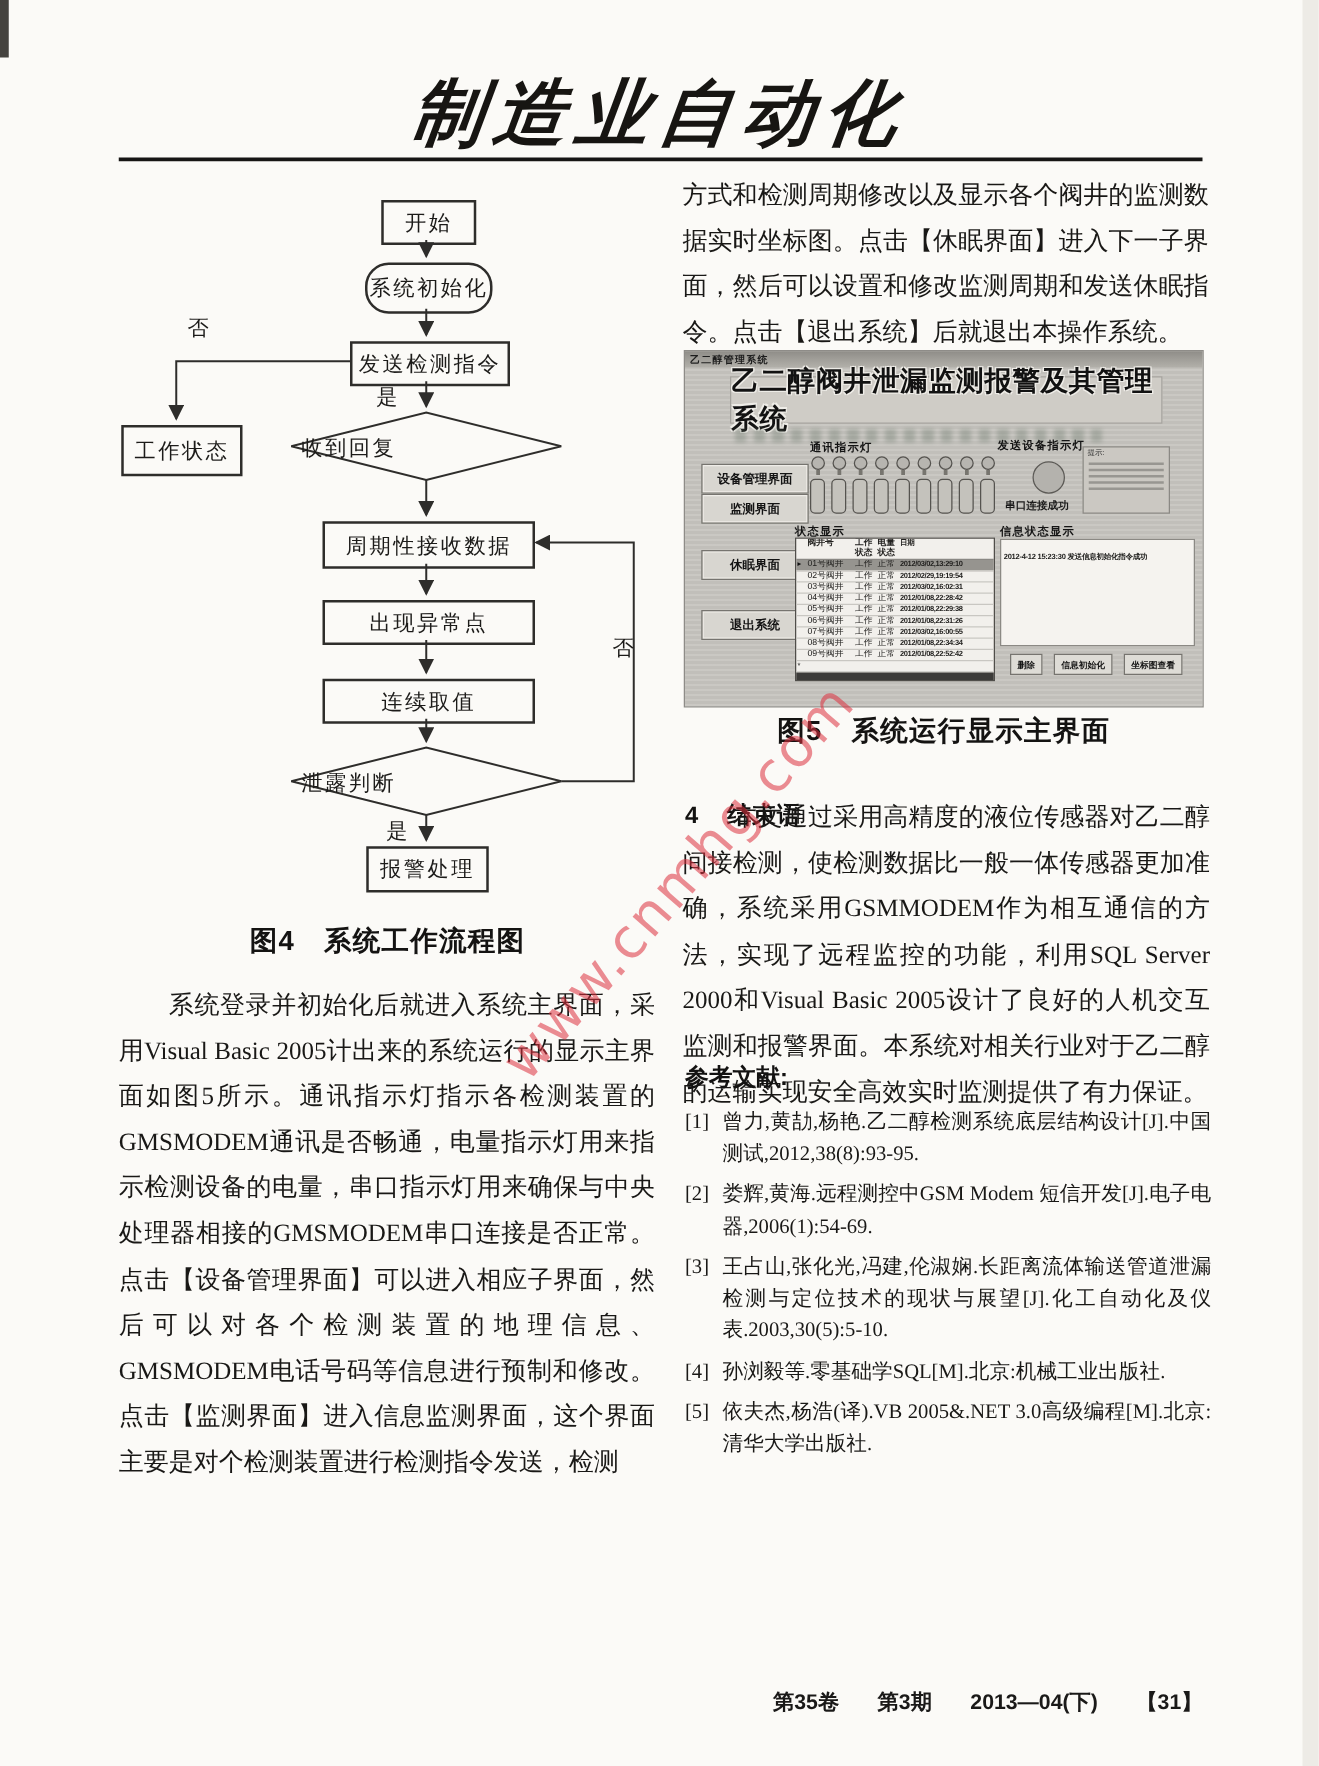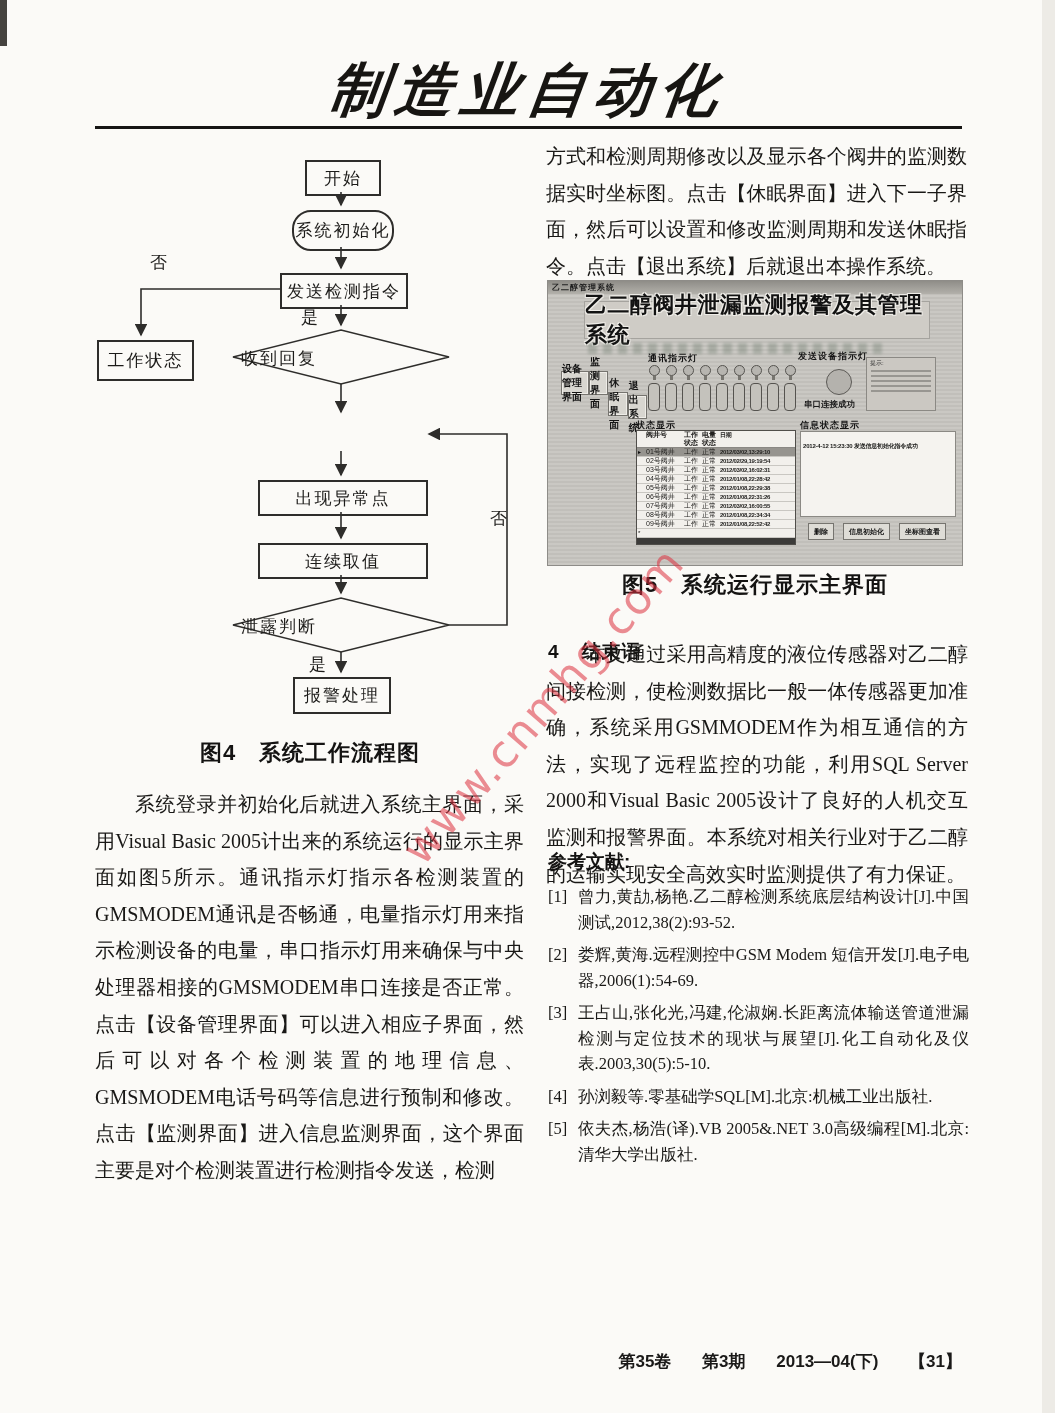--- a/index.html
+++ b/index.html
@@ -36,21 +36,21 @@
     background-image:repeating-linear-gradient(0deg,rgba(255,255,255,.05) 0 2px,rgba(0,0,0,.03) 2px 4px);}
   .app-titlebar{position:absolute;left:0;top:0;width:100%;height:13px;
     background:linear-gradient(#8f8d88,#b2b0aa);display:flex;align-items:center;}
   .app-titlebar span{font-size:8px;font-weight:bold;color:#1d1d1d;padding-left:4px;letter-spacing:1px;}
   .app-banner{position:absolute;left:36px;top:20px;width:344px;height:36px;background:#cfccc6;
     border:1px solid #a5a39e;display:flex;align-items:center;justify-content:center;}
   .app-banner span{font-size:22px;font-weight:bold;color:#121212;letter-spacing:0.5px;
     text-shadow:1px 1px 0 #efede8,-1px -1px 0 #efede8,1px -1px 0 #efede8,-1px 1px 0 #efede8;}
   .bleed{position:absolute;left:40px;top:62px;width:300px;height:11px;filter:blur(1.5px);opacity:.35;
     background:repeating-linear-gradient(90deg,#6d7a6d 0 9px,transparent 9px 15px);}
-  .app-nav{position:absolute;left:13px;top:90px;width:86px;display:flex;flex-direction:row;}
+  .app-nav{position:absolute;left:13px;top:90px;width:86px;display:flex;flex-direction:column;}
   .app-btn{height:22px;border:1px solid #76746f;background:#d8d6d0;box-shadow:inset 0 0 0 1px #efede8;
     display:flex;align-items:center;justify-content:center;font-size:10px;font-weight:bold;color:#141414;}
   .app-nav .app-btn:nth-child(2){}
   .app-nav .app-btn:nth-child(3){margin-top:21px;}
   .app-nav .app-btn:nth-child(4){margin-top:24px;}
   .grp-label{position:absolute;font-size:9px;font-weight:bold;color:#141414;letter-spacing:1px;}
   .lamps{position:absolute;left:100px;top:84px;display:flex;gap:5px;}
   .lamp{width:12px;display:flex;flex-direction:column;align-items:center;}
   .bulb{width:9px;height:9px;border-radius:50%;border:1px solid #55534f;background:#b7b5b0;}
   .stem{width:3px;height:4px;background:#77756f;}
@@ -135,20 +135,21 @@
         <polygon points="138,470 246,443 354,470 246,497" fill="#fbfaf7"></polygon>
         <line x1="246" y1="497" x2="246" y2="517" marker-end="url(#arr)"></line>
         <polyline points="354,470 412,470 412,279 334,279" marker-end="url(#arr)"></polyline>
       </g>
     </svg>
     <div class="fc-box" style="left:210px;top:5px;width:72px;height:32px;">开始</div>
     <div class="fc-box" style="left:197px;top:55px;width:98px;height:37px;border-radius:19px;">系统初始化</div>
     <div class="fc-box" style="left:185px;top:118px;width:124px;height:32px;">发送检测指令</div>
     <div class="fc-box" style="left:2px;top:185px;width:93px;height:37px;">工作状态</div>
     <div class="fc-dlabel" style="left:146px;top:192px;width:200px;">收到回复</div>
+    <div class="fc-box" style="left:163px;top:262px;width:166px;height:34px;">周期性接收数据</div>
     <div class="fc-box" style="left:163px;top:325px;width:166px;height:32px;">出现异常点</div>
     <div class="fc-box" style="left:163px;top:388px;width:166px;height:32px;">连续取值</div>
     <div class="fc-dlabel" style="left:146px;top:460px;width:200px;">泄露判断</div>
     <div class="fc-box" style="left:198px;top:522px;width:94px;height:33px;">报警处理</div>
     <span class="fc-label" style="left:55px;top:96px;">否</span>
     <span class="fc-label" style="left:206px;top:151px;">是</span>
     <span class="fc-label" style="left:395px;top:352px;">否</span>
     <span class="fc-label" style="left:214px;top:498px;">是</span>
     <div class="fig-caption" style="left:0;top:583px;width:430px;">图4　系统工作流程图</div>
   </div>
@@ -331,21 +332,21 @@
 
   <div class="sec-head">
     <span class="num">4</span><span>结束语</span>
   </div>
   <div class="rc-conc para indent">本文通过采用高精度的液位传感器对乙二醇间接检测，使检测数据比一般一体传感器更加准确，系统采用GSMMODEM作为相互通信的方法，实现了远程监控的功能，利用SQL Server 2000和Visual Basic 2005设计了良好的人机交互监测和报警界面。本系统对相关行业对于乙二醇的运输实现安全高效实时监测提供了有力保证。</div>
 
   <div class="refs-head">参考文献:</div>
   <div class="refs">
       <div class="ref-item">
         <span class="ref-no">[1]</span>
-        <span class="ref-text">曾力,黄劼,杨艳.乙二醇检测系统底层结构设计[J].中国测试,2012,38(2):93-52.</span>
+        <span class="ref-text">曾力,黄劼,杨艳.乙二醇检测系统底层结构设计[J].中国测试,2012,38(8):93-95.</span>
       </div>
       <div class="ref-item">
         <span class="ref-no">[2]</span>
         <span class="ref-text">娄辉,黄海.远程测控中GSM Modem 短信开发[J].电子电器,2006(1):54-69.</span>
       </div>
       <div class="ref-item">
         <span class="ref-no">[3]</span>
         <span class="ref-text">王占山,张化光,冯建,伦淑娴.长距离流体输送管道泄漏检测与定位技术的现状与展望[J].化工自动化及仪表.2003,30(5):5-10.</span>
       </div>
       <div class="ref-item">

